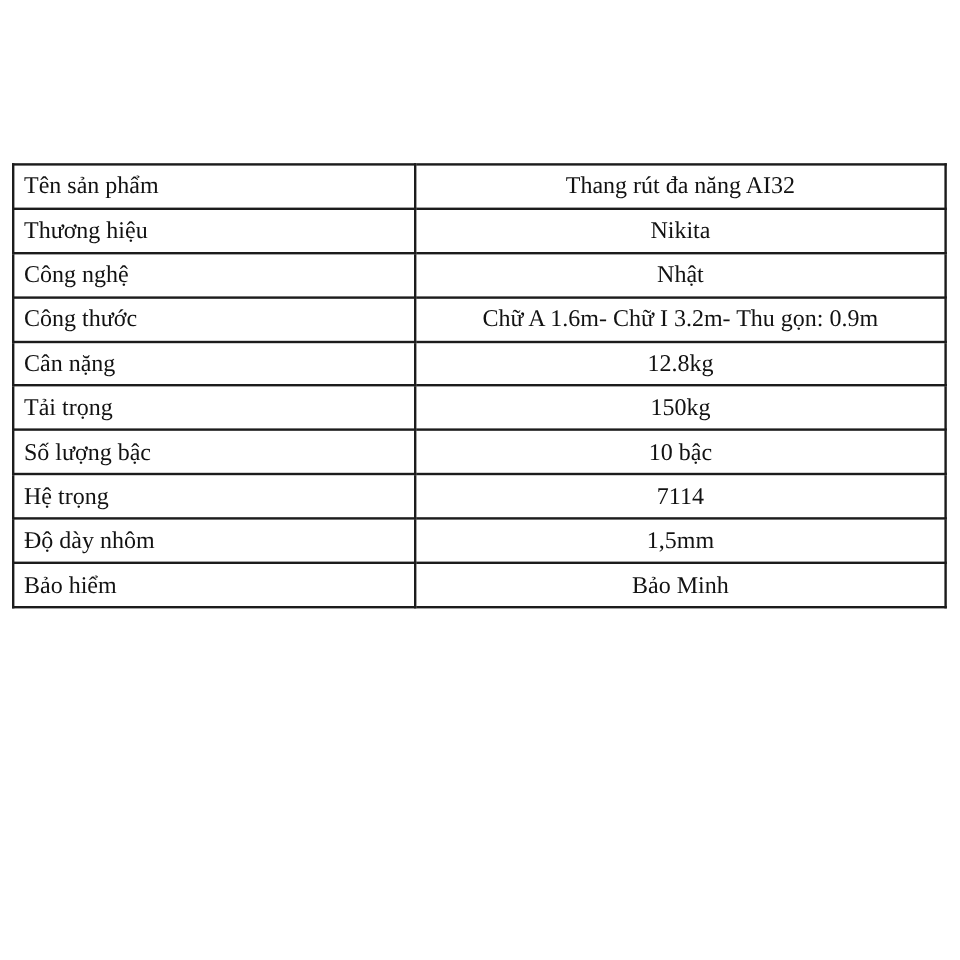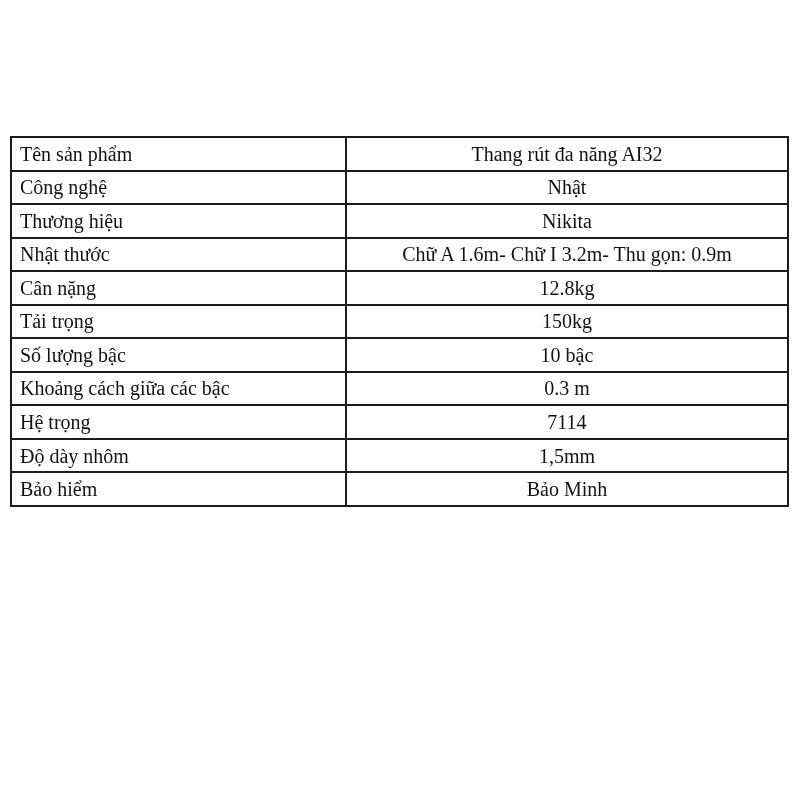--- a/index.html
+++ b/index.html
@@ -44,46 +44,42 @@
 
 <div class="canvas">
   <div class="table-wrap">
     <table class="spec">
       <tbody>
         <tr>
           <td class="label-cell">Tên sản phẩm</td>
           <td class="value-cell">Thang rút đa năng AI32</td>
         </tr>
         <tr>
+          <td class="label-cell">Thương hiệu</td>
+          <td class="value-cell">Nikita</td>
+        </tr>
+        <tr>
           <td class="label-cell">Công nghệ</td>
           <td class="value-cell">Nhật</td>
         </tr>
         <tr>
-          <td class="label-cell">Thương hiệu</td>
-          <td class="value-cell">Nikita</td>
-        </tr>
-        <tr>
-          <td class="label-cell">Nhật thước</td>
+          <td class="label-cell">Công thước</td>
           <td class="value-cell">Chữ A 1.6m- Chữ I 3.2m- Thu gọn: 0.9m</td>
         </tr>
         <tr>
           <td class="label-cell">Cân nặng</td>
           <td class="value-cell">12.8kg</td>
         </tr>
         <tr>
           <td class="label-cell">Tải trọng</td>
           <td class="value-cell">150kg</td>
         </tr>
         <tr>
           <td class="label-cell">Số lượng bậc</td>
           <td class="value-cell">10 bậc</td>
-        </tr>
-        <tr>
-          <td class="label-cell">Khoảng cách giữa các bậc</td>
-          <td class="value-cell">0.3 m</td>
         </tr>
         <tr>
           <td class="label-cell">Hệ trọng</td>
           <td class="value-cell">7114</td>
         </tr>
         <tr>
           <td class="label-cell">Độ dày nhôm</td>
           <td class="value-cell">1,5mm</td>
         </tr>
         <tr>

